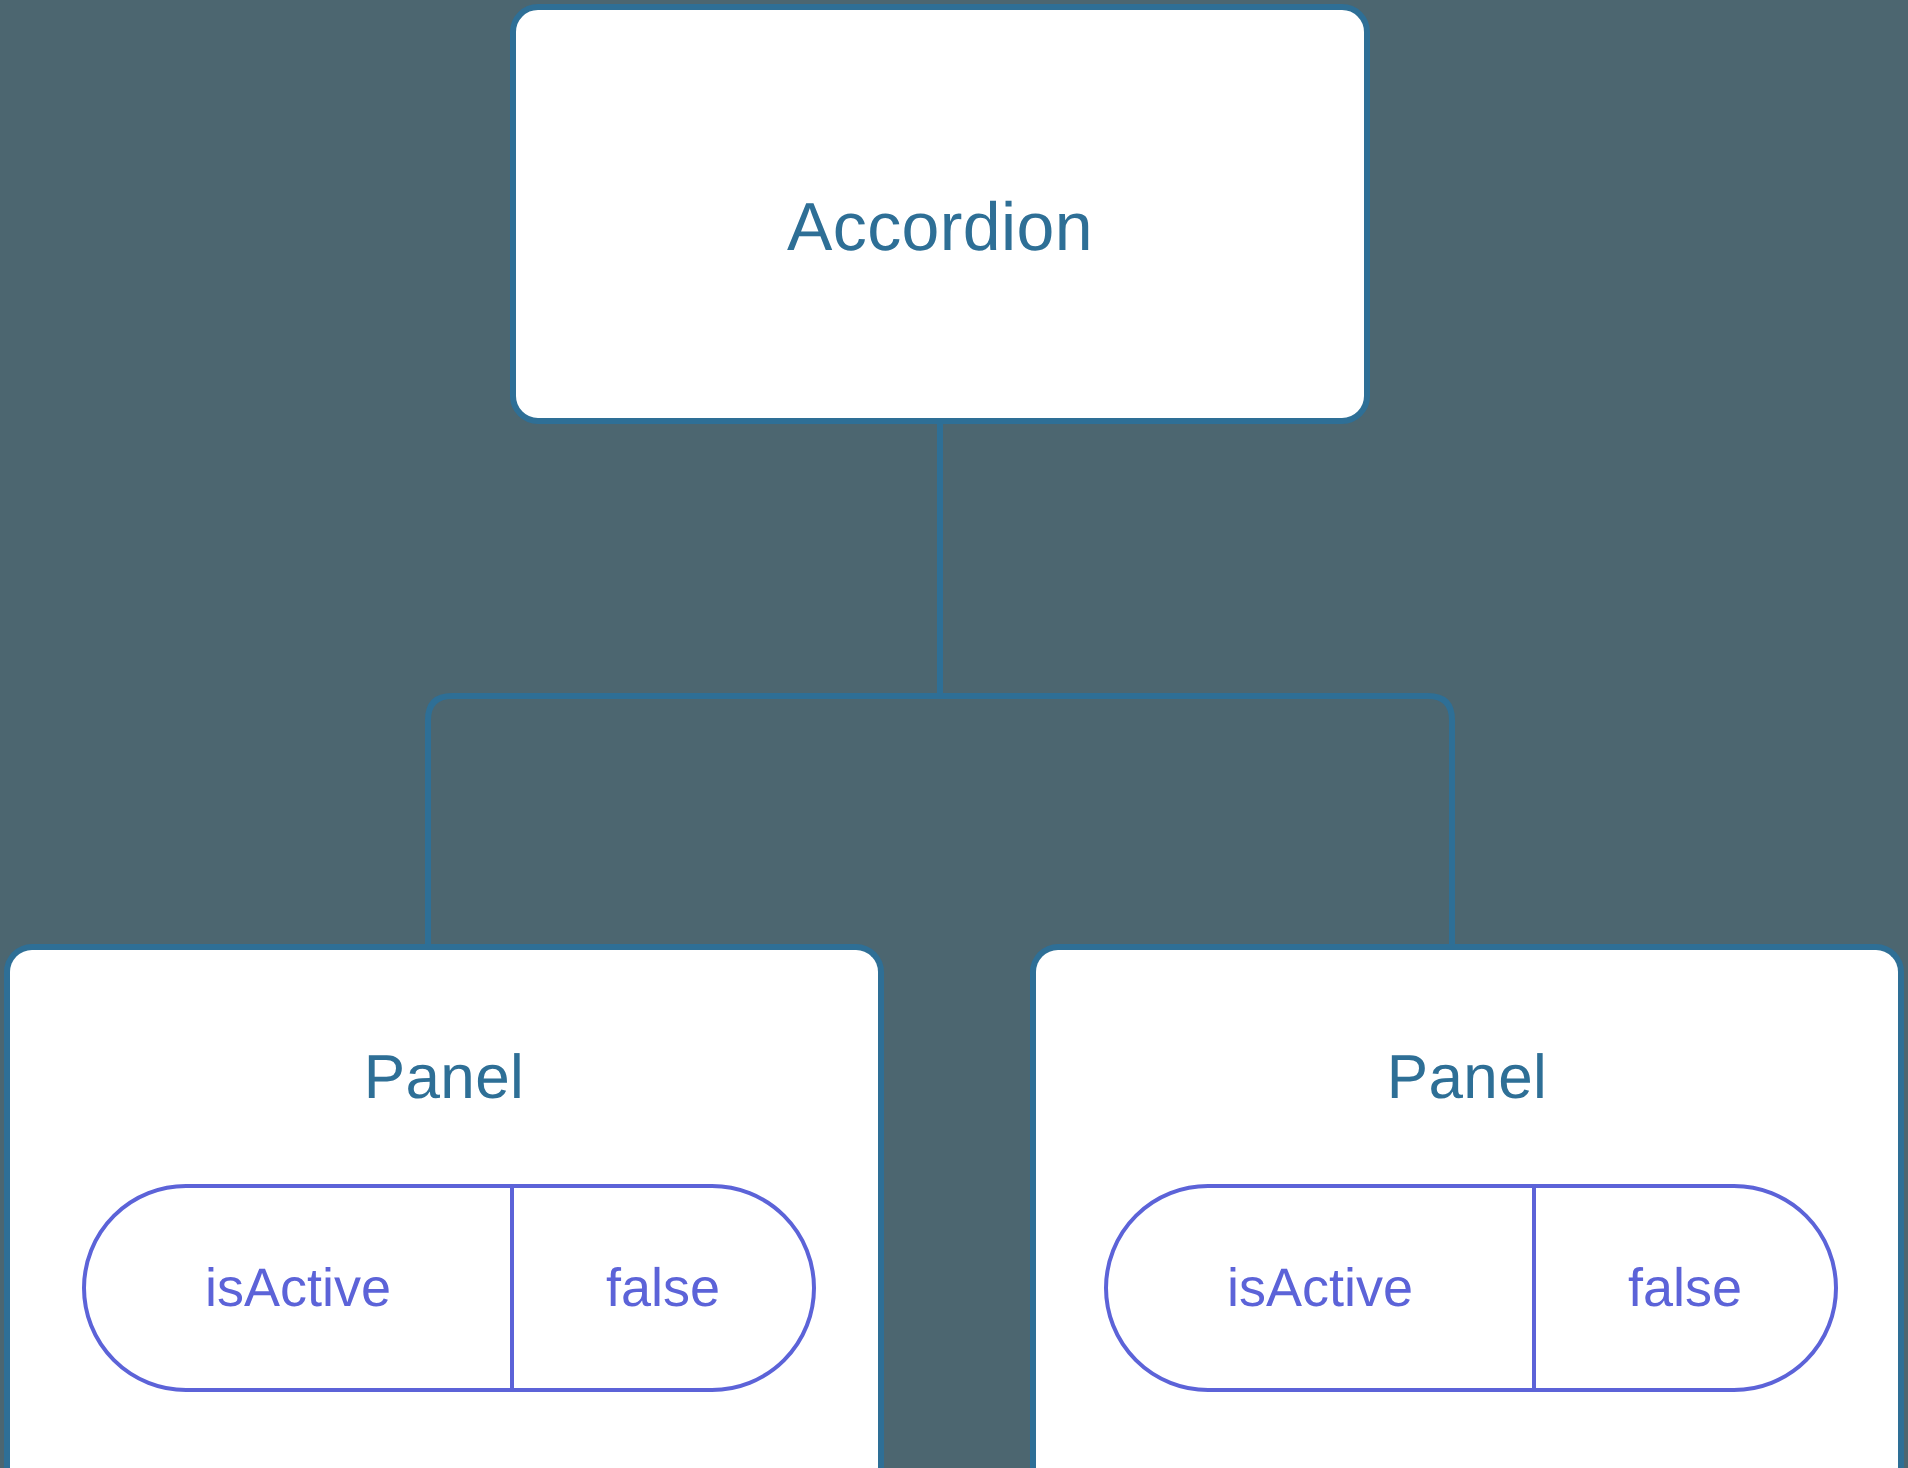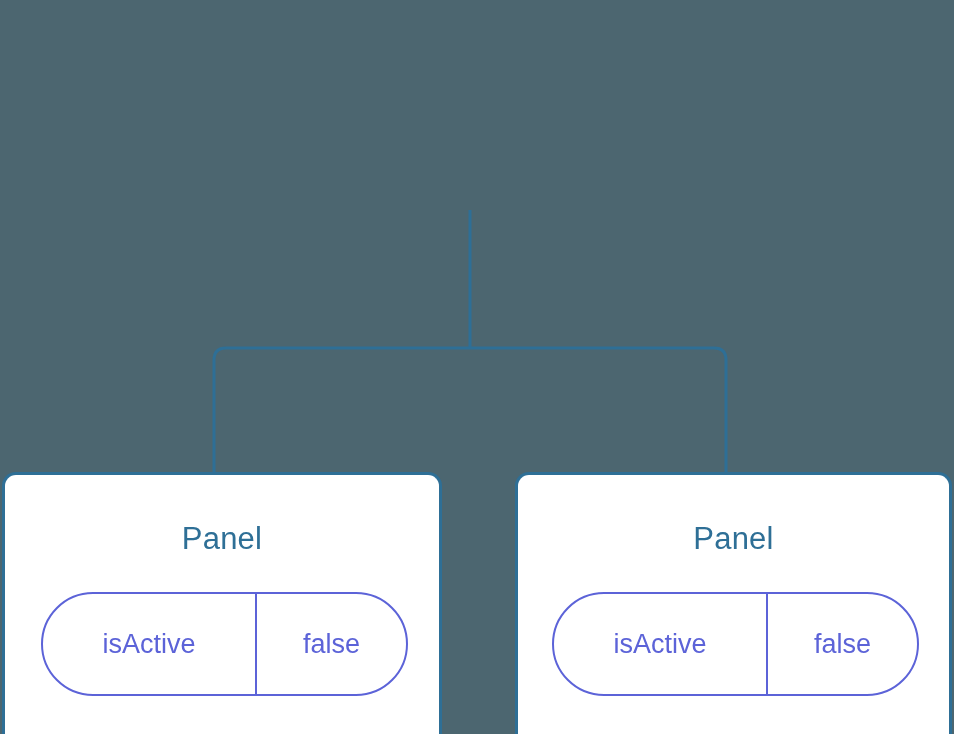--- a/index.html
+++ b/index.html
@@ -131,20 +131,23 @@
 
   <svg id="connectors" viewBox="0 0 954 734" width="954" height="734" fill="none" xmlns="http://www.w3.org/2000/svg" aria-hidden="true">
 
     <path d="M470,210 L470,348" stroke="#2e6f96" stroke-width="3" stroke-linecap="butt"></path>
 
     <path d="M470,348 L226,348 Q214,348 214,360 L214,478" stroke="#2e6f96" stroke-width="3" stroke-linecap="butt"></path>
 
     <path d="M470,348 L714,348 Q726,348 726,360 L726,478" stroke="#2e6f96" stroke-width="3" stroke-linecap="butt"></path>
   </svg>
 
+  <div class="card" id="root-card">
+    <div class="card-title">Accordion</div>
+  </div>
 
   <div class="card panel-card" id="panel-card-0">
     <div class="card-title">Panel</div>
     <div class="pill">
       <div class="pill-key">isActive</div>
       <div class="pill-val">false</div>
     </div>
   </div>
 
   <div class="card panel-card" id="panel-card-1">

